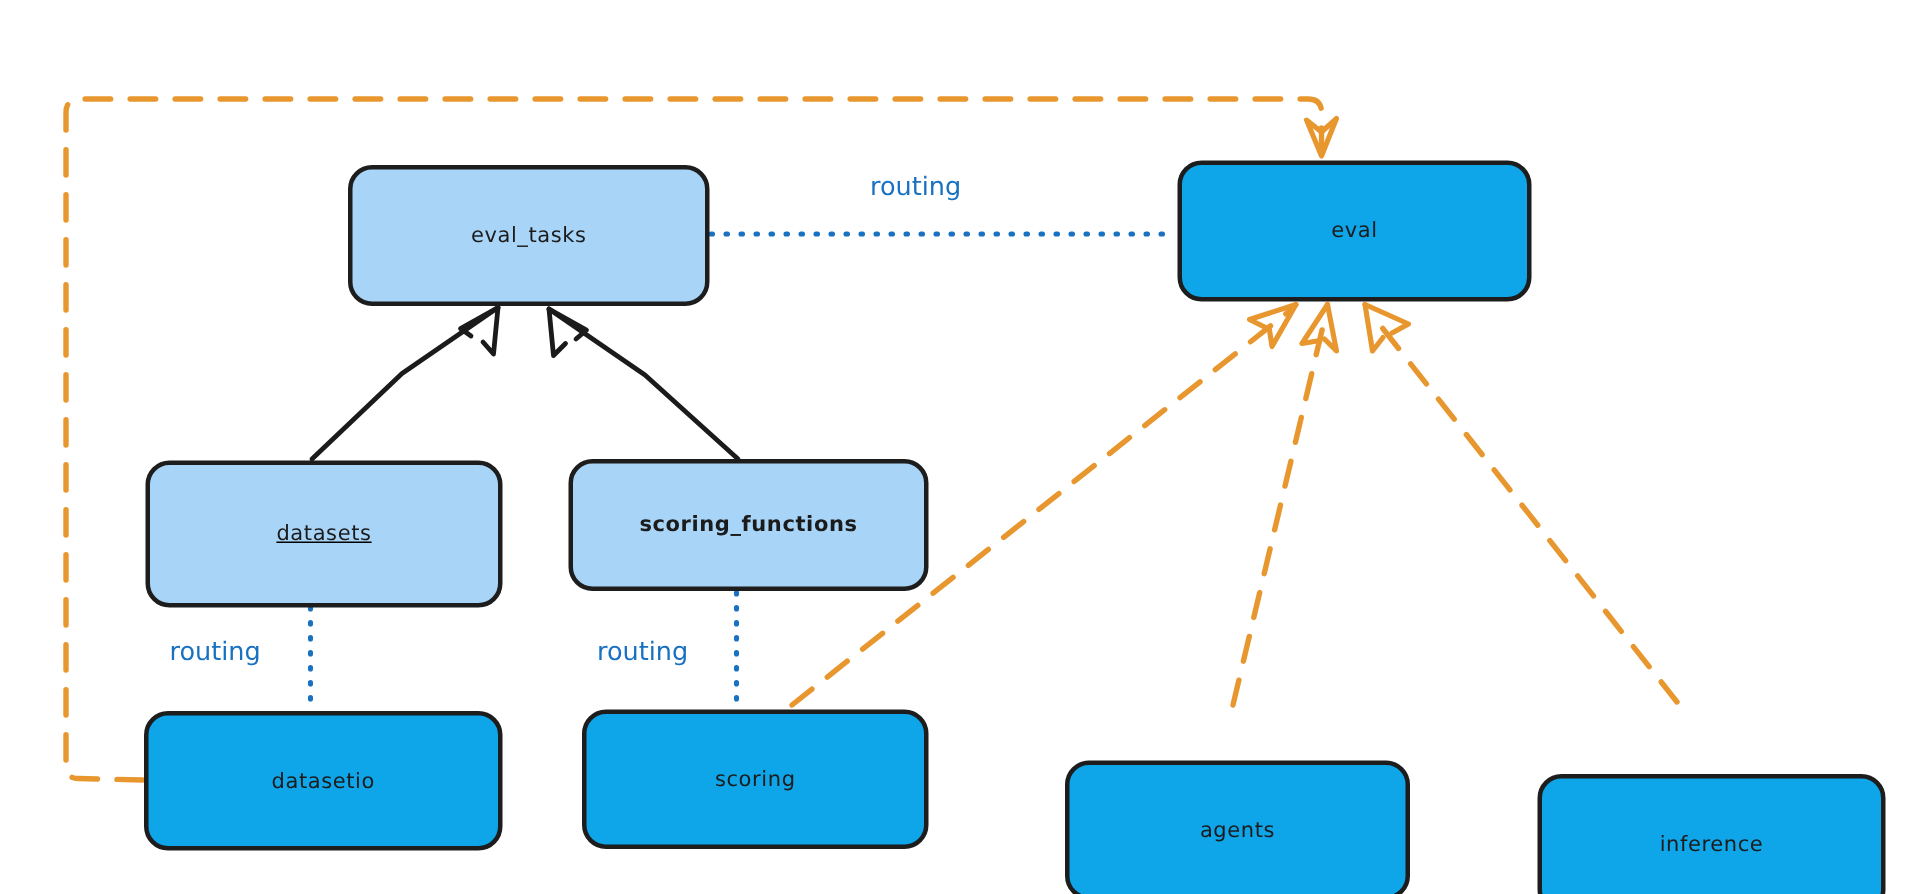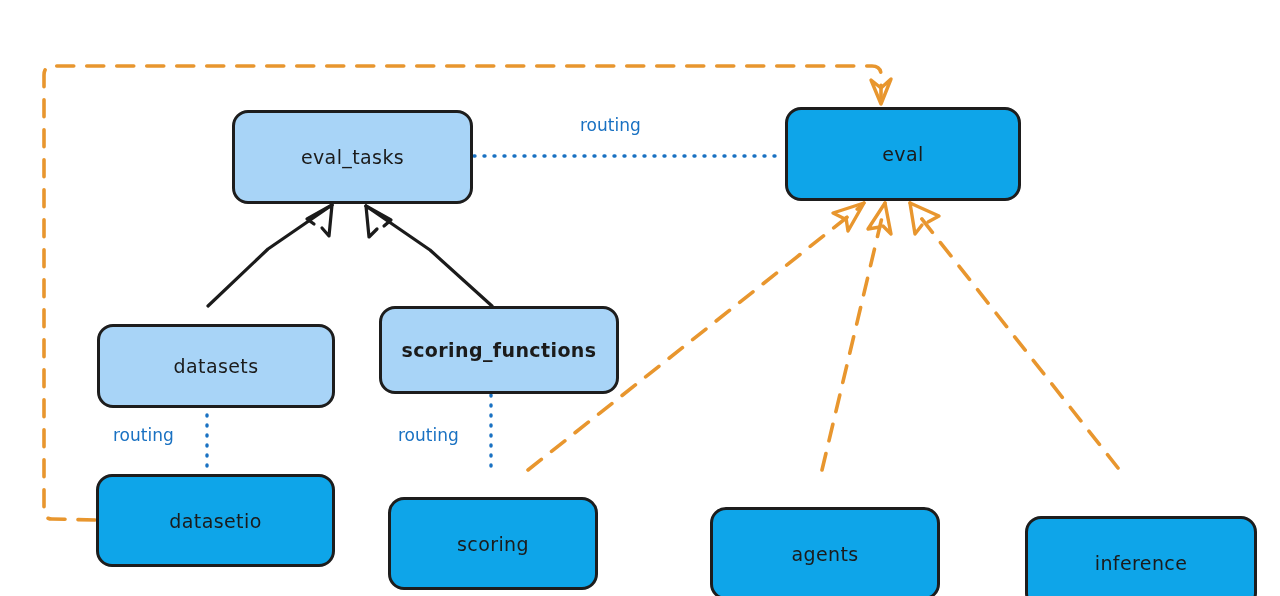--- a/index.html
+++ b/index.html
@@ -38,21 +38,21 @@
     z-index: 3;
   }
   .node-api {
     background: #a8d4f7;
   }
   .node-provider {
     background: #0ea5e9;
   }
   .node-label {
     font-family: "DejaVu Sans", sans-serif;
-    font-size: 19px;
+    font-size: 14px;
     color: #1b1b1b;
     letter-spacing: 0.4px;
     white-space: nowrap;
     user-select: none;
   }
   .edge-label {
     position: absolute;
     font-family: "DejaVu Sans", sans-serif;
     font-size: 17px;
     color: #1971c2;
@@ -117,33 +117,33 @@
   </svg>
 
   <div class="node node-api" style="left:232px; top:110px; width:241px; height:94px;">
     <span class="node-label">eval_tasks</span>
   </div>
 
   <div class="node node-provider" style="left:785px; top:107px; width:236px; height:94px;">
     <span class="node-label">eval</span>
   </div>
 
-  <div class="node node-api" style="left:97px; top:324px; width:238px; height:84px;">
+  <div class="node node-api" style="left:97px; top:307px; width:238px; height:98px;text-decoration:underline;">
     <span class="node-label">datasets</span>
   </div>
 
   <div class="node node-api" style="left:379px; top:306px; width:240px; height:88px;font-weight:bold;">
     <span class="node-label">scoring_functions</span>
   </div>
 
   <div class="node node-provider" style="left:96px; top:474px; width:239px; height:93px;">
     <span class="node-label">datasetio</span>
   </div>
 
-  <div class="node node-provider" style="left:388px; top:473px; width:210px; height:93px;margin-top:24px;">
+  <div class="node node-provider" style="left:388px; top:473px; width:231px; height:93px;">
     <span class="node-label">scoring</span>
   </div>
 
   <div class="node node-provider" style="left:710px; top:472px; width:230px; height:93px;margin-top:35px;">
     <span class="node-label">agents</span>
   </div>
 
   <div class="node node-provider" style="left:1025px; top:470px; width:232px; height:93px;margin-top:46px;">
     <span class="node-label">inference</span>
   </div>

